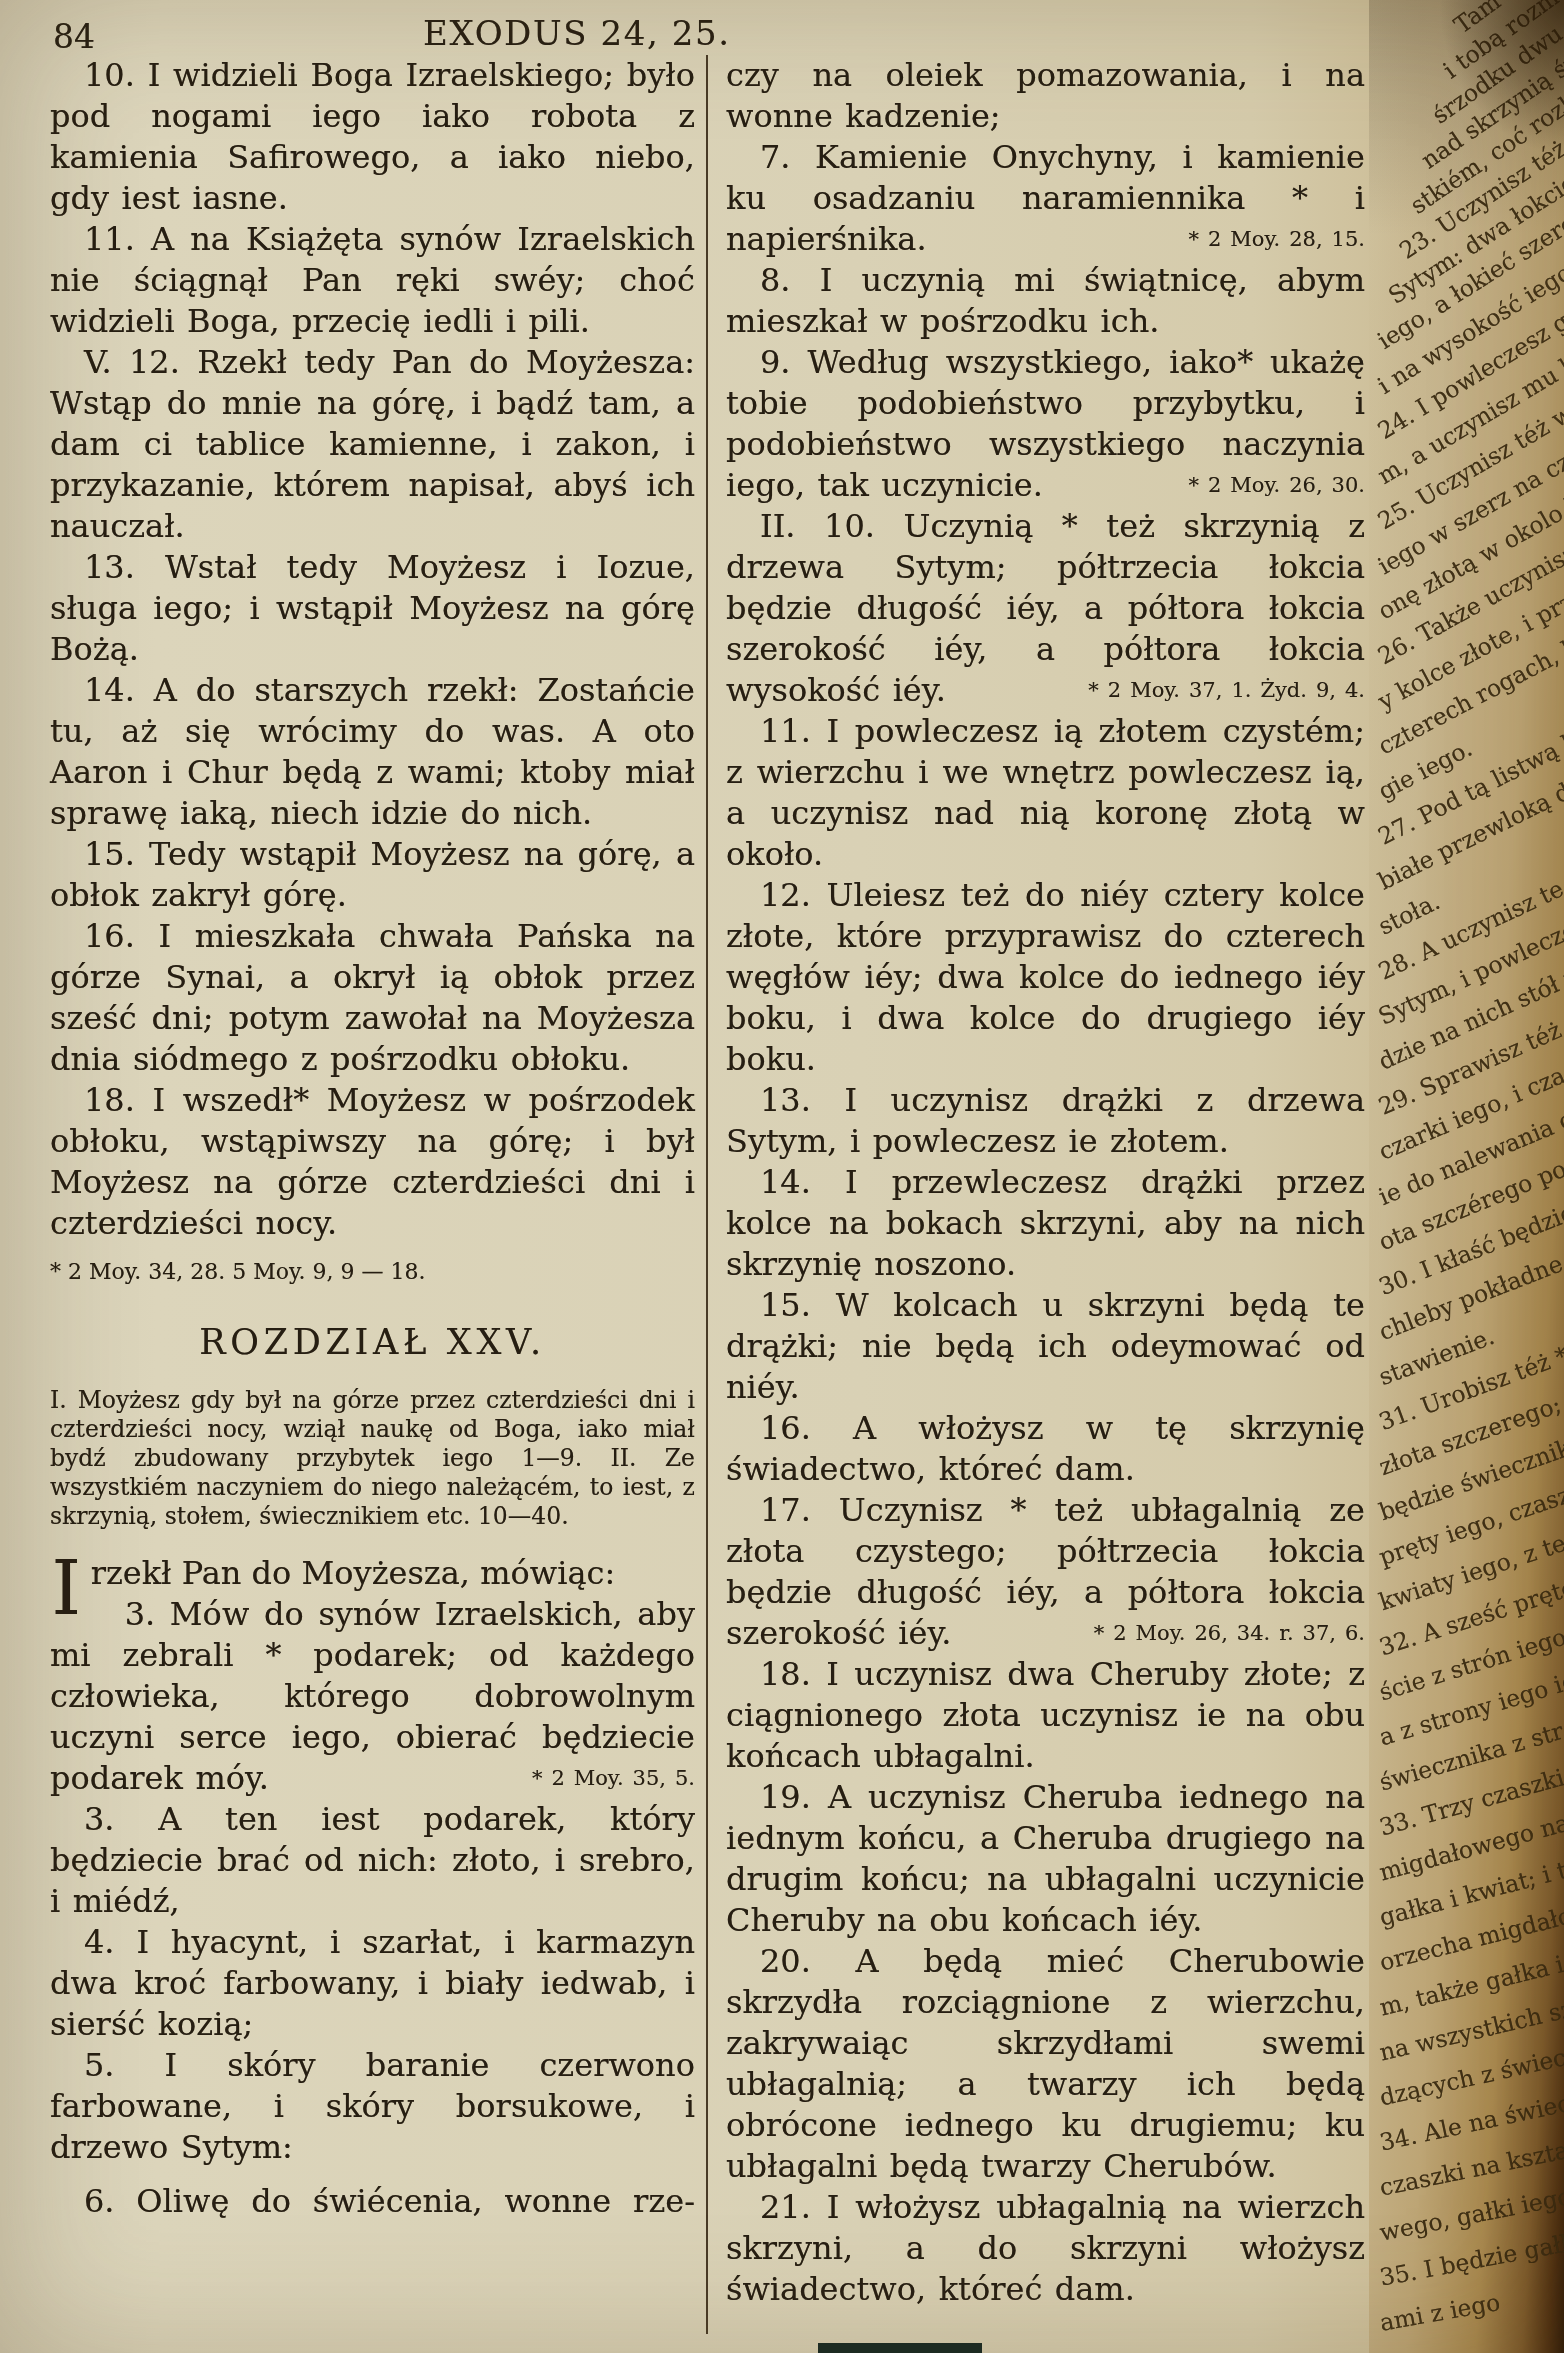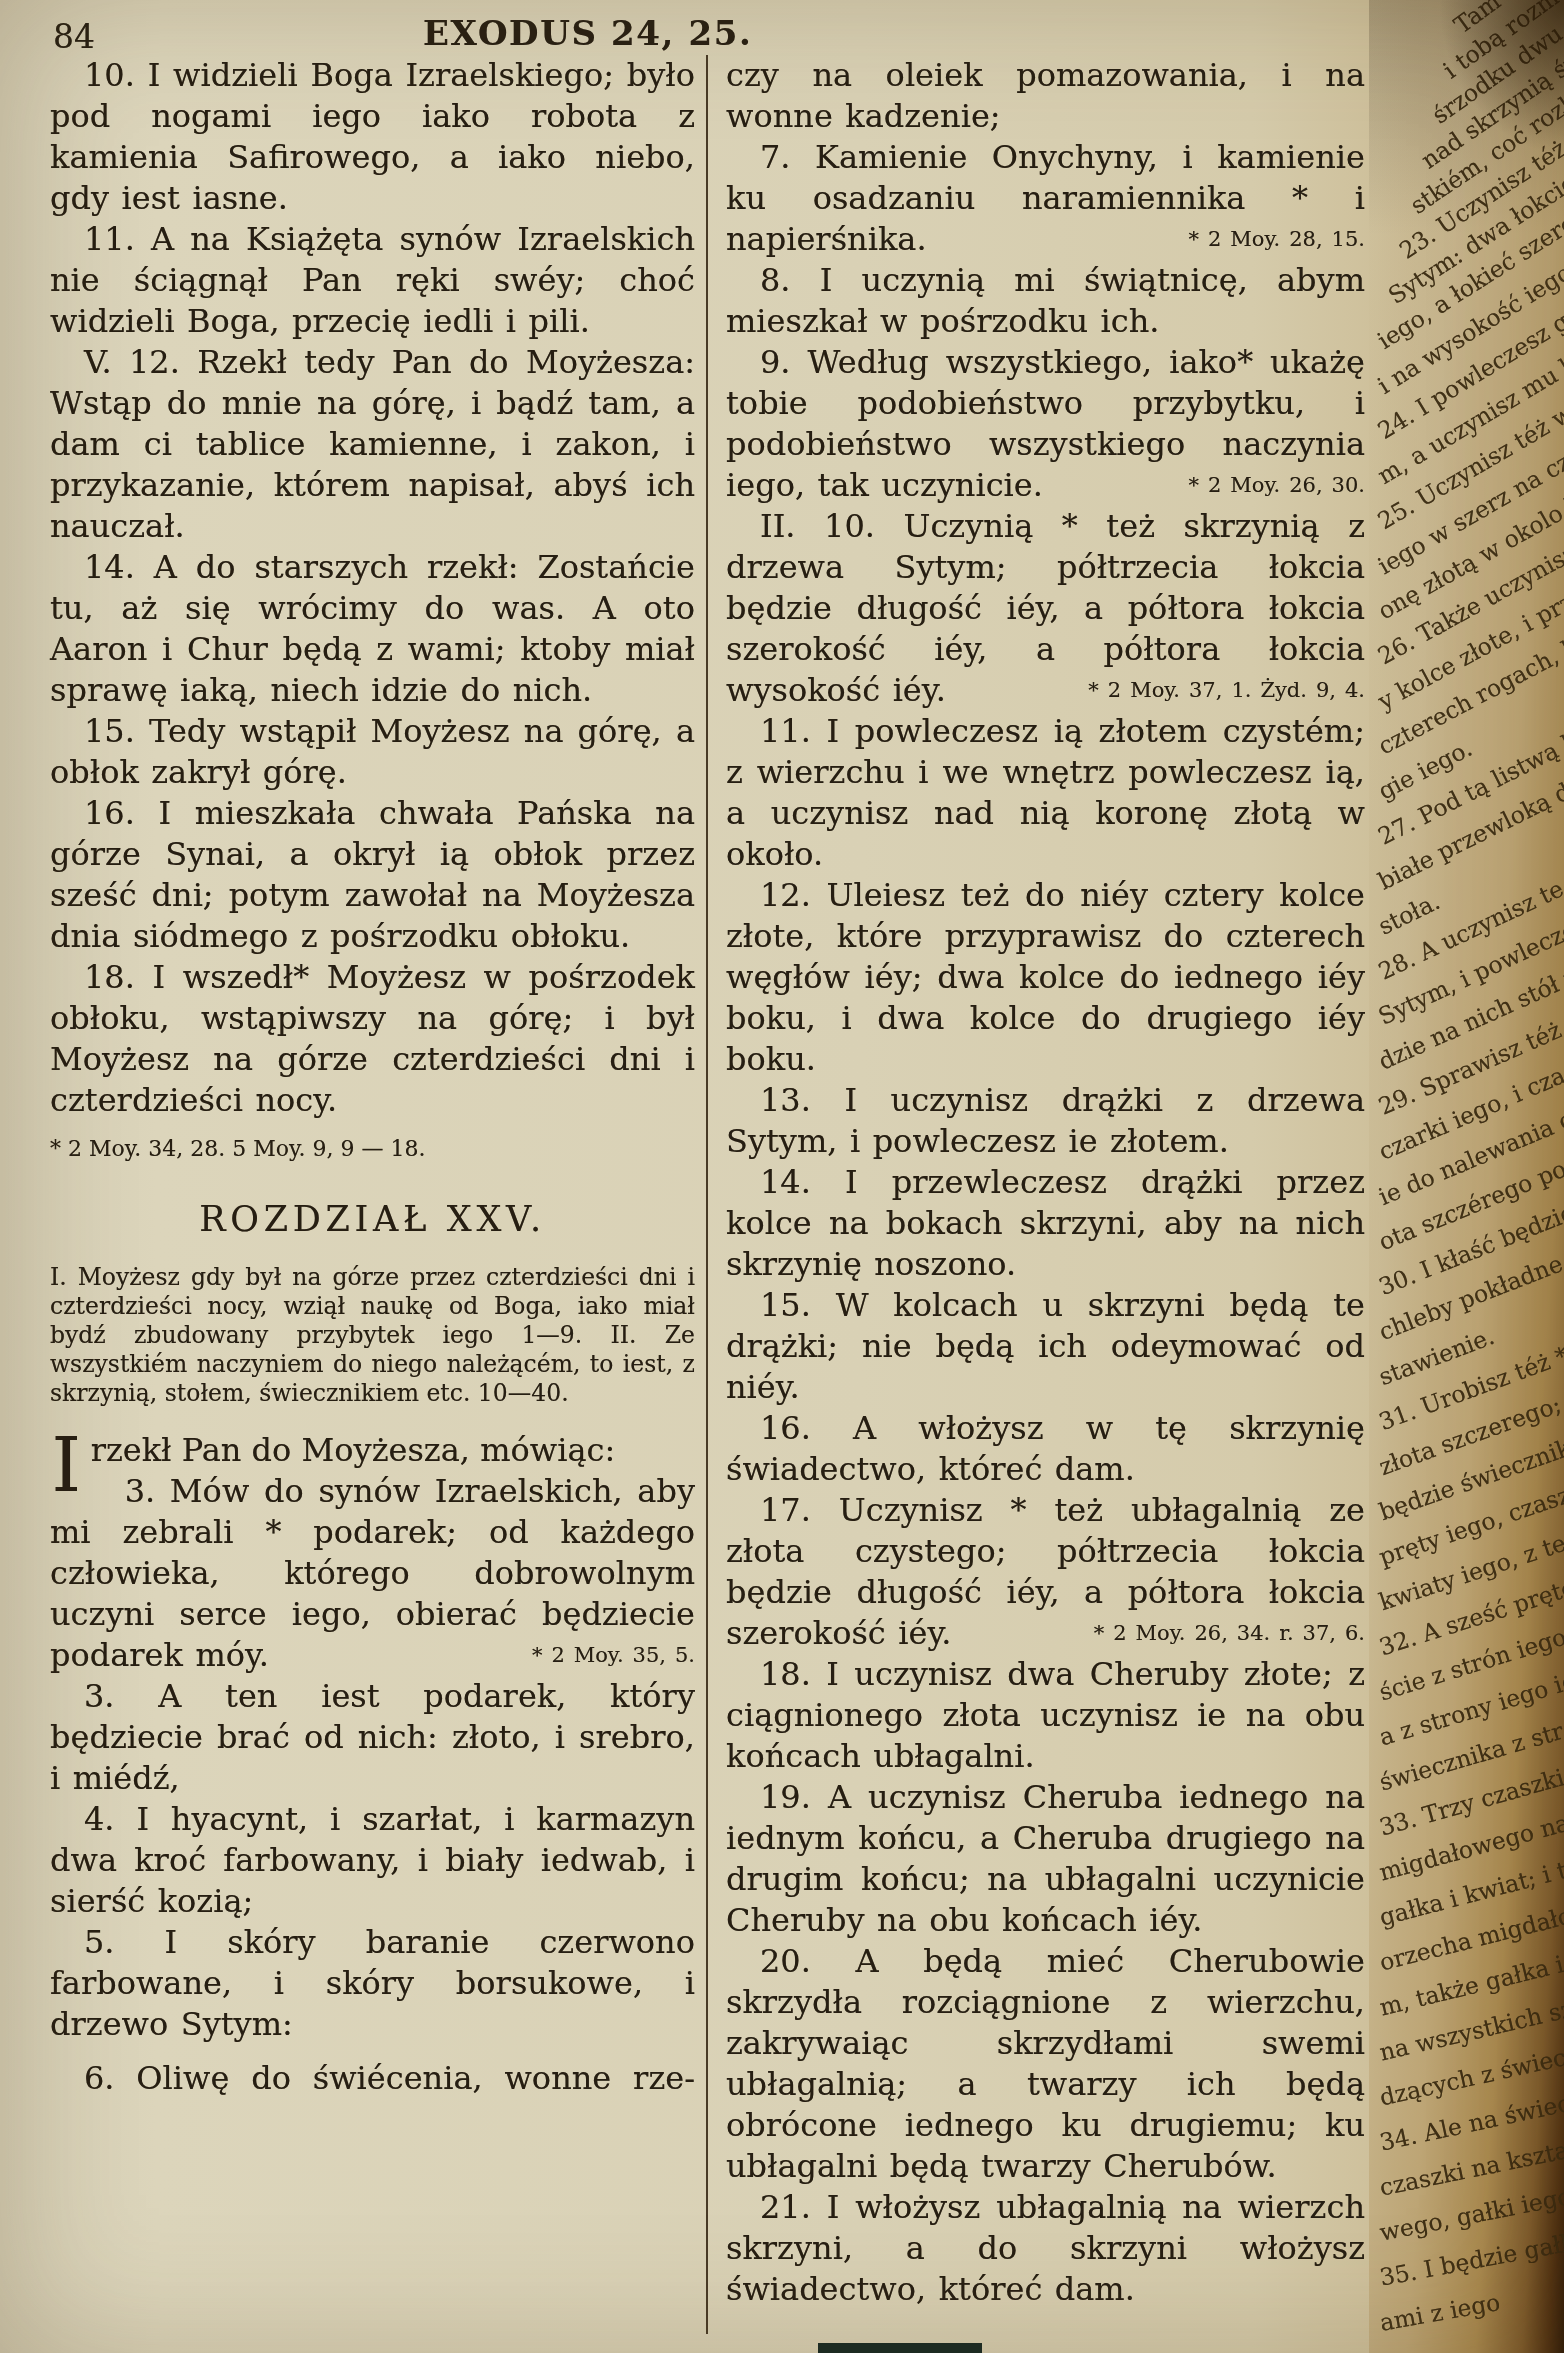--- a/index.html
+++ b/index.html
@@ -9,21 +9,21 @@
     font-family:"DejaVu Serif","Liberation Serif",serif;
     color:#261e12;
     background:linear-gradient(90deg,#d5ceb5 0%,#dcd5bb 10%,#d9d1b5 55%,#d5cbab 80%,#cec09b 88%,#c2ae85 94%);
     text-shadow:0 0 0.5px rgba(40,30,15,.5);
   }
   .scan-shade { position:absolute; inset:0; pointer-events:none; z-index:8;
     box-shadow:inset 0 0 133px rgba(92,68,30,.26); }
 
   
   .pageno { position:absolute; left:53px; top:17px; font-size:33px; z-index:2; }
-  .running-title { position:absolute; left:423px; top:12.5px; font-size:34px; font-weight:700; letter-spacing:1.6px; z-index:2; }
+  .running-title { position:absolute; left:423px; top:12.5px; font-size:34px; font-weight:400; letter-spacing:1.6px; z-index:2; }
 
   
   .columns { position:absolute; left:50px; top:55px; width:1315px; display:flex; gap:31px; z-index:2; }
   .col { width:645px; }
   .col-right { width:639px; }
   .divider { position:absolute; left:706px; top:55px; width:1.6px; height:2279px; background:#483a26; z-index:3; }
 
   p.verse { text-align:justify; text-indent:34px; font-size:32px; line-height:41px; word-spacing:2.3px; }
   p.verse.cont { text-indent:0; }
   .vref { float:right; font-size:21px; line-height:41px; text-indent:0; padding-left:9.4px; }
@@ -58,20 +58,21 @@
 
 <main class="columns">
   <section class="col col-left">
 
       <p class="verse"><span>10. I widzieli Boga Izraelskiego; było pod nogami iego iako robota z kamienia Safirowego, a iako niebo, gdy iest iasne.</span></p>
 
       <p class="verse"><span>11. A na Książęta synów Izraelskich nie ściągnął Pan ręki swéy; choć widzieli Boga, przecię iedli i pili.</span></p>
 
       <p class="verse"><span>V. 12. Rzekł tedy Pan do Moyżesza: Wstąp do mnie na górę, i bądź tam, a dam ci tablice kamienne, i zakon, i przykazanie, którem napisał, abyś ich nauczał.</span></p>
 
+      <p class="verse"><span>13. Wstał tedy Moyżesz i Iozue, sługa iego; i wstąpił Moyżesz na górę Bożą.</span></p>
 
       <p class="verse"><span>14. A do starszych rzekł: Zostańcie tu, aż się wrócimy do was. A oto Aaron i Chur będą z wami; ktoby miał sprawę iaką, niech idzie do nich.</span></p>
 
       <p class="verse"><span>15. Tedy wstąpił Moyżesz na górę, a obłok zakrył górę.</span></p>
 
       <p class="verse"><span>16. I mieszkała chwała Pańska na górze Synai, a okrył ią obłok przez sześć dni; potym zawołał na Moyżesza dnia siódmego z pośrzodku obłoku.</span></p>
 
 
       <p class="verse"><span>18. I wszedł* Moyżesz w pośrzodek obłoku, wstąpiwszy na górę; i był Moyżesz na górze czterdzieści dni i czterdzieści nocy.</span></p>
 

